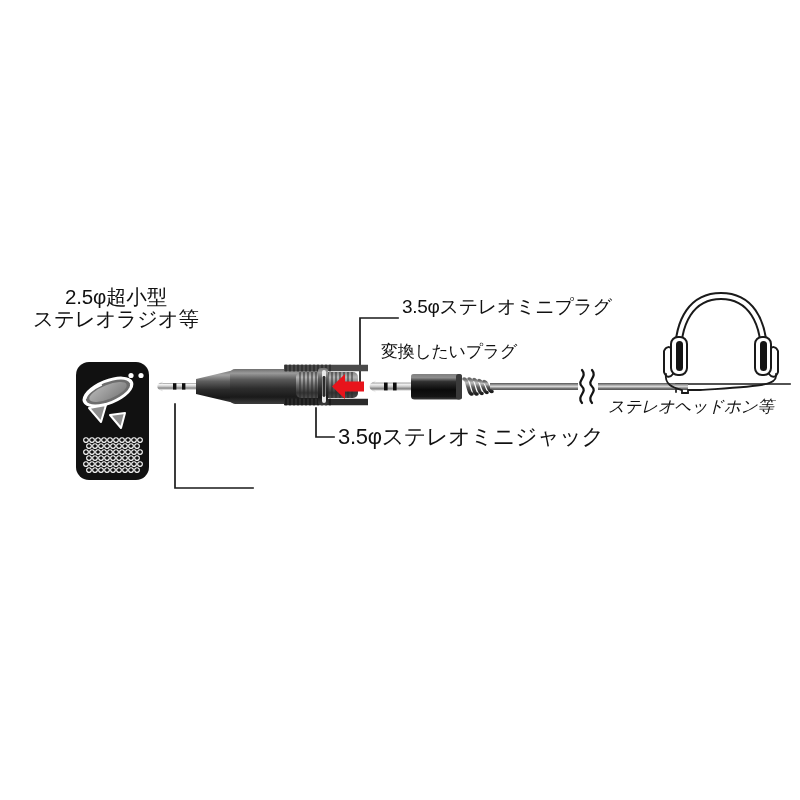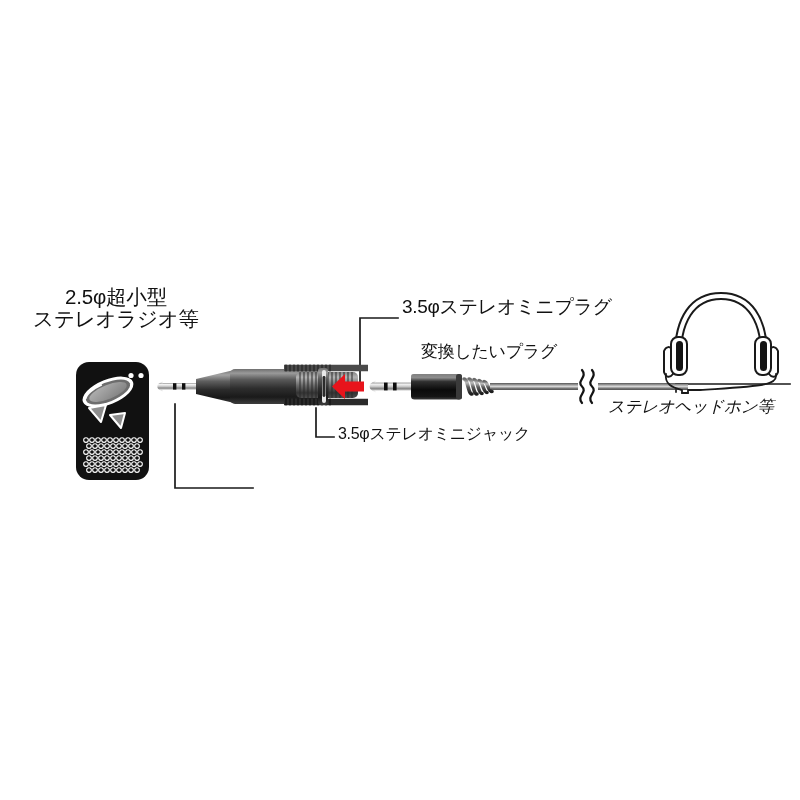--- a/index.html
+++ b/index.html
@@ -47,26 +47,25 @@
     left: 402px;
     top: 297px;
     font-size: 19px;
     letter-spacing: -0.3px;
   }
   .lbl-convert {
     left: 381px;
     top: 343px;
     font-size: 17px;
     letter-spacing: -0.3px;
-    margin-left: 40px;
   }
   .lbl-minijack {
     left: 338px;
     top: 425px;
-    font-size: 16px;
+    font-size: 22px;
     letter-spacing: -0.3px;
   }
   .lbl-superminiplug {
     left: 258px;
     top: 475px;
     font-size: 21px;
     letter-spacing: -0.3px;
   }
   .lbl-headphone {
     left: 608px;

